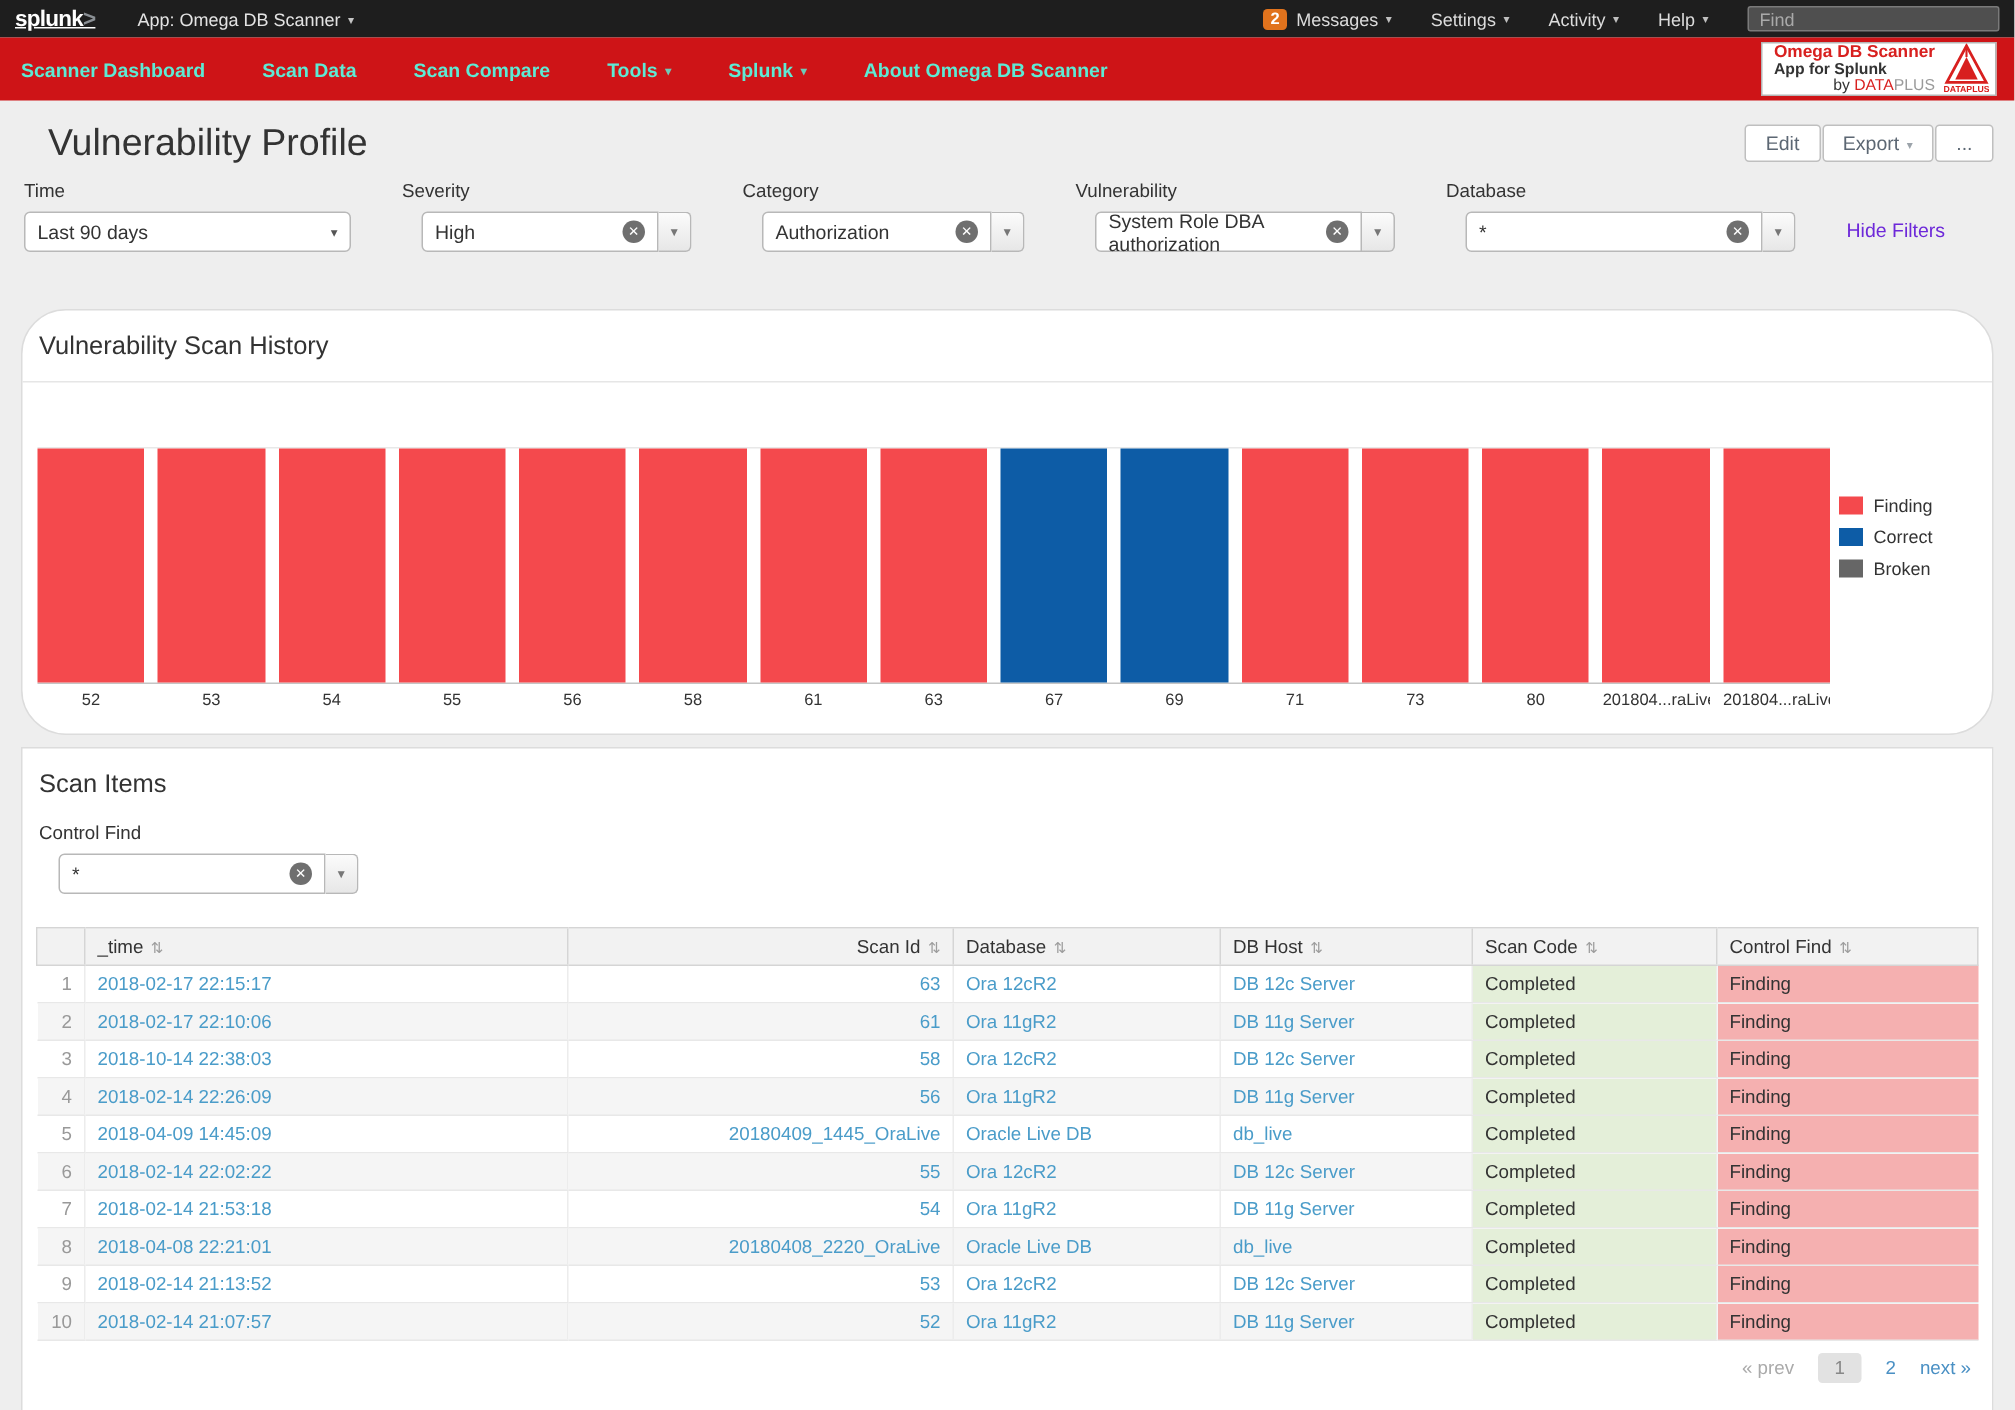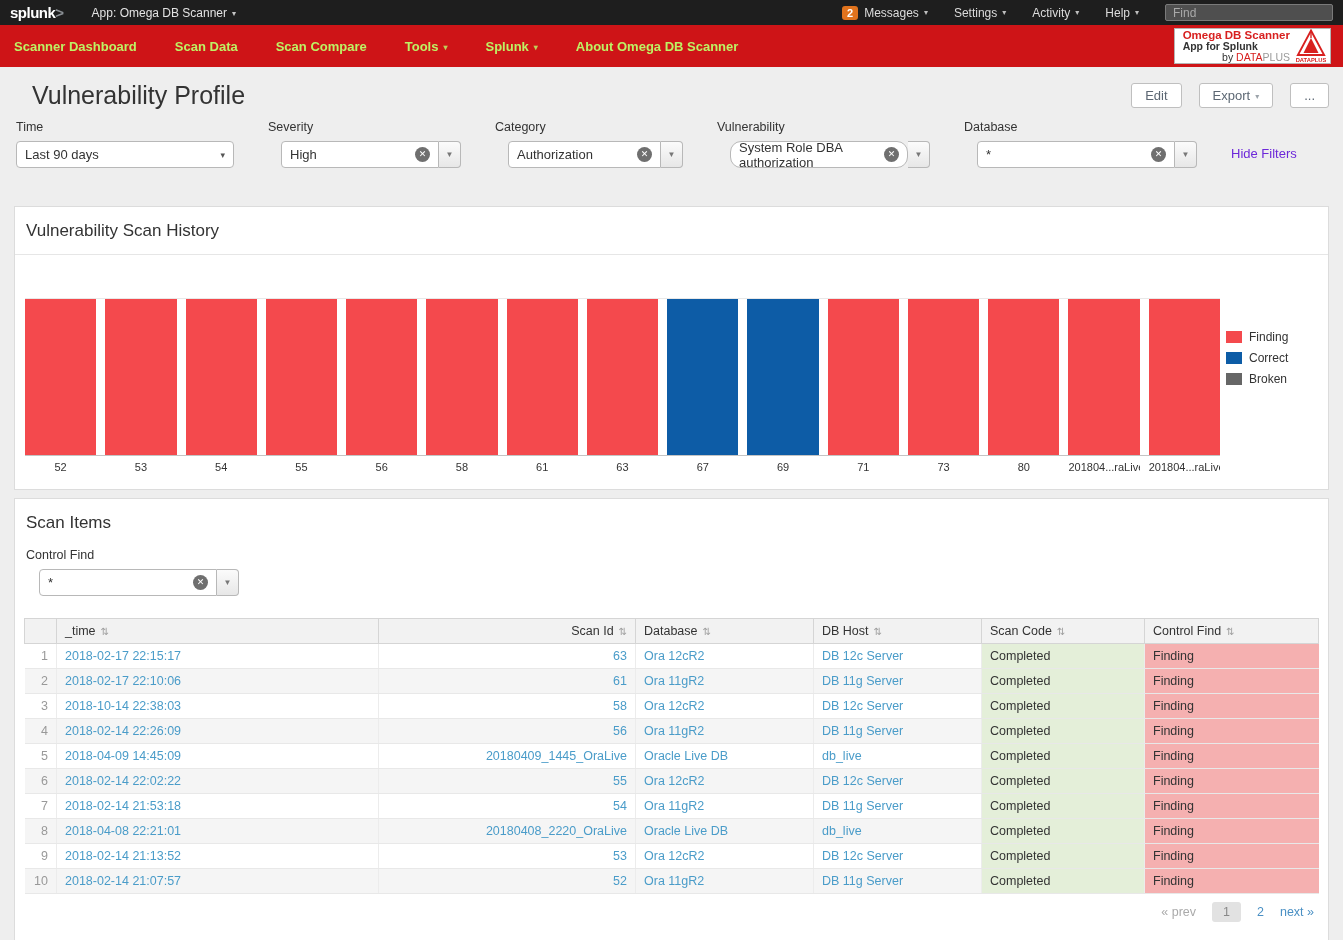--- a/index.html
+++ b/index.html
@@ -10,57 +10,57 @@
     font-family:"Liberation Sans", sans-serif;
     color:#333;
   }
   .caret { display:inline-block; margin-left:5px; font-size:8px; vertical-align:1px; opacity:.85; }
 
   
   .topbar {
     height:25px; background:#1e1e1e; display:flex; align-items:center;
     padding:0 10px; font-size:12px; color:#d9d9d9;
   }
-  .splunk-logo { font-weight:bold; font-size:15px; color:#fff; letter-spacing:-.5px; }
+  .splunk-logo { font-weight:bold; font-size:15px; color:#fff; letter-spacing:-.5px;text-decoration:underline; }
   .splunk-logo .gt { color:#8a8f94; font-weight:bold; }
   .app-menu { margin-left:28px; color:#e3e3e3; cursor:pointer; }
   .topbar-right { margin-left:auto; display:flex; align-items:center; gap:26px; }
   .top-menu { cursor:pointer; color:#dcdcdc; display:flex; align-items:center; }
   .badge {
     background:#e1731d; color:#fff; border-radius:3px; font-size:11px;
     padding:1px 5px; margin-right:6px; font-weight:bold;
   }
   .find-input {
     width:168px; height:17px; background:#4f4f4f; border:1px solid #7a7a7a;
     border-radius:2px; color:#ddd; font-size:12px; padding:0 7px; outline:none;
     font-family:"Liberation Sans", sans-serif;
   }
   .find-input::placeholder { color:#a9a9a9; }
 
   
   .navbar {
     height:42px; background:#ce1417; display:flex; align-items:center;
     padding:0 14px; position:relative;
   }
-  .nav-item { color:#bef264; font-size:13px; font-weight:bold; margin-right:38px; cursor:pointer; white-space:nowrap; }
+  .nav-item { color:#5eead4; font-size:13px; font-weight:bold; margin-right:38px; cursor:pointer; white-space:nowrap; }
   .brand-box {
     position:absolute; right:12px; top:3px; height:36px; background:#fff;
     border:1px solid #b5b5b5; display:flex; align-items:center; gap:6px; padding:2px 4px 2px 8px;
   }
   .brand-text { line-height:1.05; text-align:left; }
   .brand-l1 { color:#d8201f; font-weight:bold; font-size:11.5px; }
   .brand-l2 { color:#333; font-weight:bold; font-size:10.5px; }
   .brand-l3 { color:#333; font-weight:normal; font-size:10.5px; text-align:right; }
   .brand-l3 .dp-red { color:#d8201f; }
   .brand-l3 .dp-gray { color:#9a9a9a; }
 
   
   .page-head { display:flex; align-items:center; padding:14px 14px 4px 16px; }
   .page-title { font-size:25px; font-weight:300; color:#333;margin-left:16px; }
-  .head-buttons { margin-left:auto; display:flex; gap:17px;justify-content:flex-end; }
+  .head-buttons { margin-left:auto; display:flex; gap:1px;justify-content:flex-end; }
   .btn {
     background:#fff; border:1px solid #bfbfbf; border-radius:3px; color:#5c6773;
     font-size:13px; padding:4px 13px; cursor:pointer; font-family:"Liberation Sans", sans-serif;
   }
   .btn .caret { color:#8b949c; }
 
   
   .filters { display:flex; align-items:flex-end; padding:6px 14px 4px 16px; gap:34px; }
   .filter-label { font-size:12.5px; color:#333; margin-bottom:7px; }
   .combo { display:flex;margin-left:13px; }
@@ -77,27 +77,27 @@
     width:22px; height:27px; border:1px solid #b8b8b8; border-left:none;
     border-radius:0 4px 4px 0; background:linear-gradient(#fbfbfb,#e7e7e7);
     display:flex; align-items:center; justify-content:center; color:#777;
     font-size:8px; cursor:pointer; flex:none;
   }
   .select-main { justify-content:space-between; cursor:pointer; }
   .select-main .sel-caret { color:#555; font-size:9px; margin-left:8px; }
   .f-time  .select-main { width:218px; }
   .f-sev   .combo-main { width:158px; }
   .f-cat   .combo-main { width:153px; }
-  .f-vul   .combo-main { width:178px;border-radius:11px; }
+  .f-vul   .combo-main { width:178px; }
   .f-db    .combo-main { width:198px; }
   .hide-filters { font-size:13px; color:#6d28d9; margin-bottom:7px; cursor:pointer; }
 
   
   .panel { background:#fff; border:1px solid #dcdcdc; margin:0 14px; }
-  .panel-chart { margin-top:34px; }
+  .panel-chart { margin-top:34px;border-radius:30px; }
   .panel-title { font-size:17px; color:#333; padding:14px 11px 13px; }
   .panel-chart .panel-title { border-bottom:1px solid #e6e6e6; }
 
   .chart-wrap { display:flex; padding:14px 8px 16px 10px; }
   .chart-main { flex:1; }
   .plot {
     height:158px; margin-top:29px; display:flex; gap:9px;
     border-top:1px solid #e8e8e8; border-bottom:1px solid #c4c4c4;
   }
   .bar { flex:1; cursor:pointer; }

